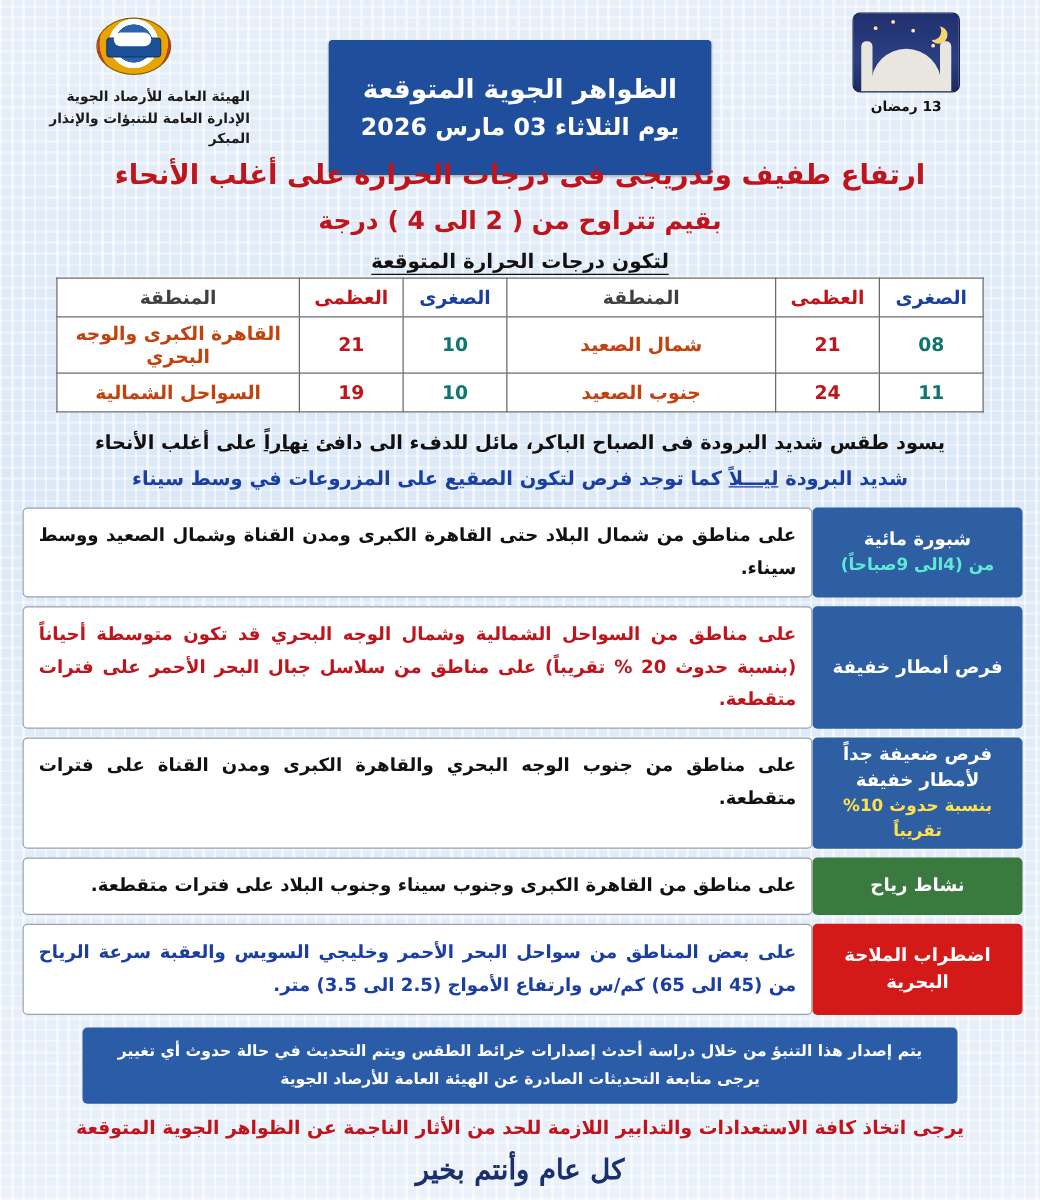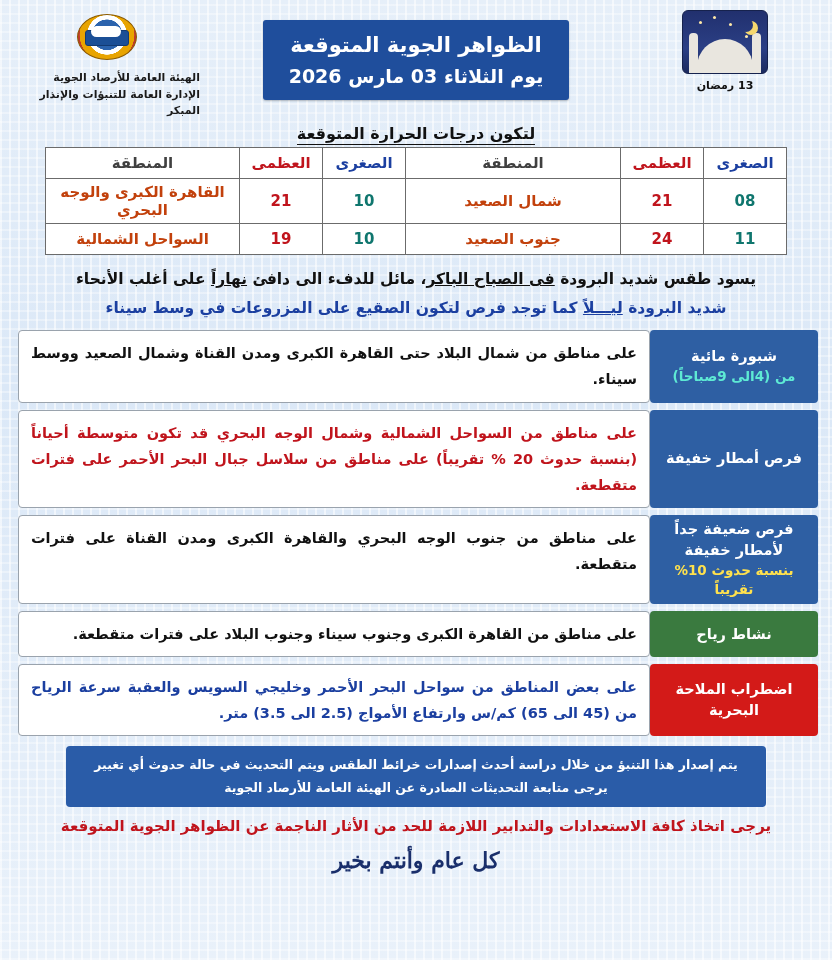--- a/index.html
+++ b/index.html
@@ -40,21 +40,21 @@
   .ema-logo .band{
     position:absolute;left:8px;top:16px;width:42px;height:14px;border-radius:3px;
     background:#1b4f96;border:1px solid #123a72;
   }
   .ema-logo .cloud{
     position:absolute;left:14px;top:12px;width:30px;height:11px;border-radius:8px;background:#ffffff;
   }
   .org-text{font-size:11px;color:#1a1a1a;line-height:1.5;margin-top:4px;font-weight:bold;}
   .title-box{
     background:#1f4e9c;color:#fff;border-radius:3px;
-    padding:10px 26px;text-align:center;margin-top:10px;
+    padding:24px 26px;text-align:center;margin-top:22px;
     box-shadow:0 1px 2px rgba(0,0,0,.25);
   }
   .title-box .l1{font-size:21px;font-weight:bold;line-height:1.5;}
   .title-box .l2{font-size:19px;font-weight:bold;line-height:1.5;}
   .logo-left{width:186px;text-align:center;}
   .ramadan-badge{
     width:84px;height:62px;margin:0 auto;border-radius:6px;
     background:linear-gradient(180deg,#21306e 0%,#2b3f85 60%,#1b2a5e 100%);
     position:relative;overflow:hidden;border:1px solid #16224d;
   }
@@ -177,20 +177,24 @@
       <div class="ema-logo">
         <div class="ring"></div>
         <div class="band"></div>
         <div class="cloud"></div>
       </div>
       <div class="org-text">الهيئة العامة للأرصاد الجوية</div>
       <div class="org-text" style="margin-top:0">الإدارة العامة للتنبؤات والإنذار المبكر</div>
     </div>
   </div>
 
+  <div class="headline">
+    <div class="h1">ارتفاع طفيف وتدريجى فى درجات الحرارة على أغلب الأنحاء</div>
+    <div class="h2">بقيم تتراوح من ( 2 الى 4 ) درجة</div>
+  </div>
 
   <div class="temps-caption">
     <span>لتكون درجات الحرارة المتوقعة</span>
   </div>
 
   <table class="temps">
     <tbody>
         <tr>
       <th class="col-sm">الصغرى</th>
       <th class="col-sm red">العظمى</th>
@@ -213,21 +217,21 @@
       <td class="region">جنوب الصعيد</td>
       <td class="min">10</td>
       <td class="max">19</td>
       <td class="region">السواحل الشمالية</td>
     </tr>
   </tbody>
     </table>
 
   <div class="note">
     <div>
-      <span class="blk">يسود طقس شديد البرودة </span><span class="blk" style="text-decoration:underline">فى الصباح الباكر</span><span class="blk">، مائل للدفء الى دافئ </span><span class="blk" style="text-decoration:underline">نهاراً</span><span class="blk"> على أغلب الأنحاء</span>
+      <span class="blk">يسود طقس شديد البرودة </span><span class="blk" style="">فى الصباح الباكر</span><span class="blk">، مائل للدفء الى دافئ </span><span class="blk" style="text-decoration:underline">نهاراً</span><span class="blk"> على أغلب الأنحاء</span>
     </div>
     <div>
       <span class="blue">شديد البرودة </span><span class="blue" style="text-decoration:underline">ليـــلاً</span><span class="blue"> كما توجد فرص لتكون الصقيع على المزروعات في وسط سيناء</span>
     </div>
   </div>
 
   <div class="rows">
 
     <div class="prow">
       <div class="plabel" style="background:#2e5fa3">

